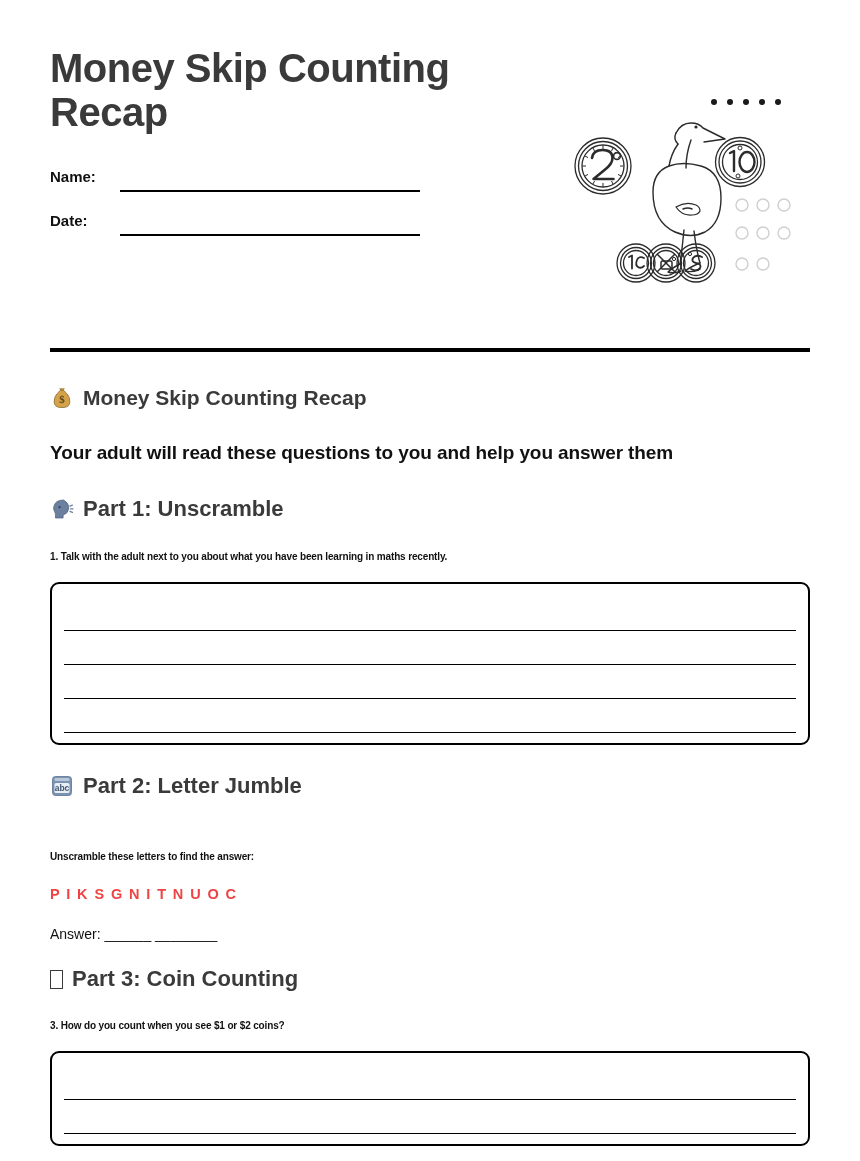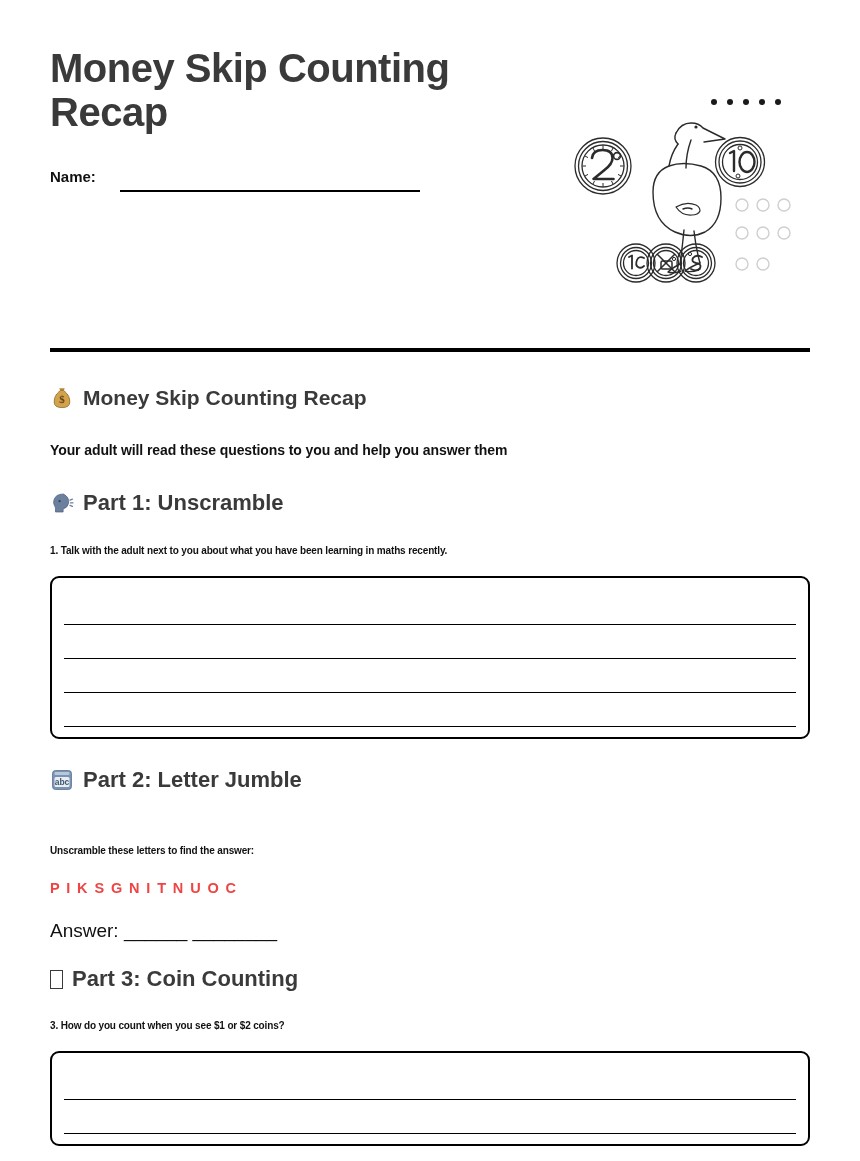--- a/index.html
+++ b/index.html
@@ -103,21 +103,21 @@
   .section-heading .emoji {
     flex: 0 0 auto;
     margin-right: 9px;
     display: inline-flex;
     align-items: center;
     justify-content: center;
   }
   .section-heading.h2 { font-size: 22px; }
 
   .intro-text {
-    font-size: 14px;
+    font-size: 19px;
     font-weight: bold;
     color: #111;
     margin: 0;
     letter-spacing: -0.1px;
   }
 
   .question {
     font-size: 10px;
     font-weight: bold;
     color: #111;
@@ -127,21 +127,21 @@
 
   .jumble {
     font-size: 14.5px;
     font-weight: bold;
     color: #ef4444;
     letter-spacing: 1.4px;
     margin: 0;
   }
 
   .answer-line-text {
-    font-size: 19px;
+    font-size: 14px;
     font-weight: normal;
     color: #111;
     margin: 0;
   }
 
   .answer-box {
     border: 2px solid #000;
     border-radius: 9px;
     box-sizing: border-box;
     padding: 13px 12px 10px 12px;
@@ -173,20 +173,24 @@
 <div class="page">
 
   <div class="header">
     <h1 class="doc-title">Money Skip Counting Recap</h1>
 
     <div class="field-row first">
       <div class="field-label">Name:</div>
       <div class="field-line"></div>
     </div>
 
+    <div class="field-row">
+      <div class="field-label">Date:</div>
+      <div class="field-line"></div>
+    </div>
   </div>
 
   <div class="illustration">
     <svg width="260" height="225" viewBox="0 0 260 225" xmlns="http://www.w3.org/2000/svg">
       <g fill="none" stroke="#2b2b2b" stroke-width="1.3">
 
         <g fill="#1a1a1a" stroke="none">
           <circle cx="154" cy="24" r="3"></circle>
           <circle cx="170" cy="24" r="3"></circle>
           <circle cx="186" cy="24" r="3"></circle>

